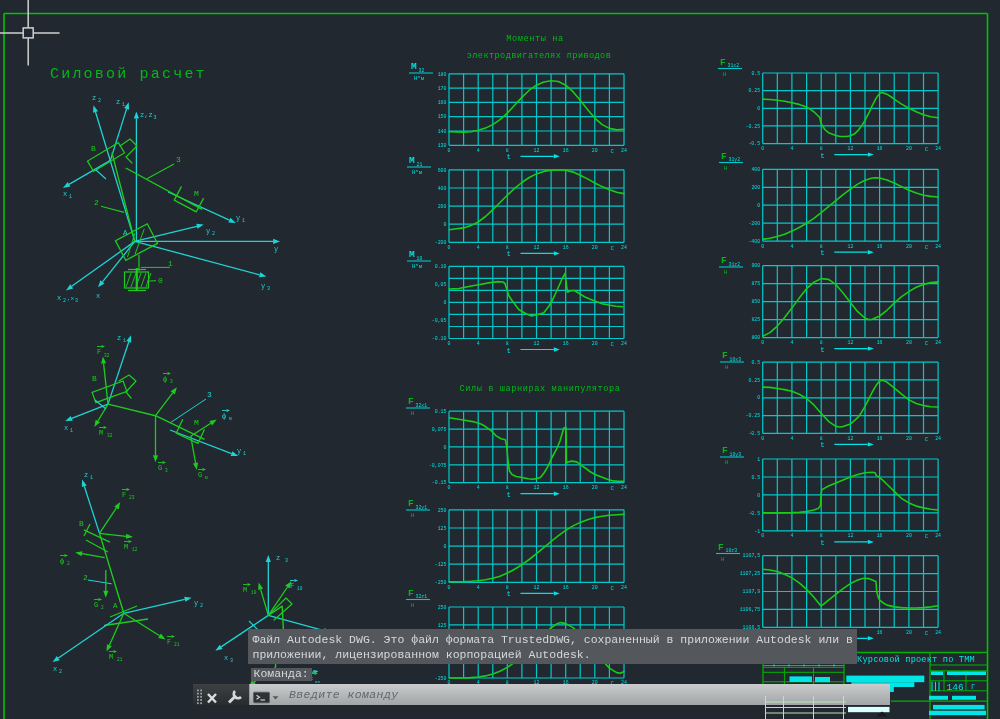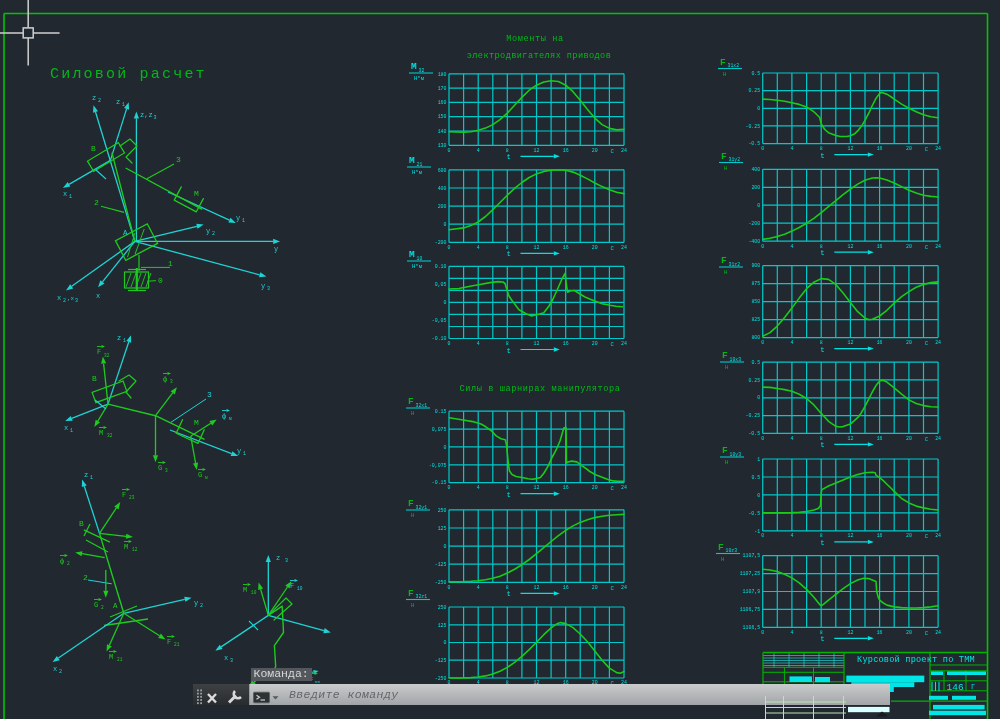--- a/index.html
+++ b/index.html
@@ -770,20 +770,22 @@
 <text x="971.0" y="688.6" fill="#00e6e6" font-size="7" text-anchor="start" font-family="Liberation Mono, monospace">Г</text>
 <rect x="929.0" y="695.8" width="19.0" height="4.0" fill="#00e6e6"></rect>
 <rect x="952.0" y="695.8" width="24.0" height="4.0" fill="#00e6e6"></rect>
 <rect x="933.0" y="704.9" width="51.6" height="4.5" fill="#00e6e6"></rect>
 <rect x="929.0" y="710.7" width="57.0" height="4.5" fill="#00e6e6"></rect>
 <text x="916.0" y="662.0" fill="#00e6e6" font-size="8.6" text-anchor="middle" font-family="Liberation Mono, monospace" letter-spacing="0.2">Курсовой проект по ТММ</text>
 <line x1="0.0" y1="32.9" x2="59.6" y2="32.9" stroke="#cfcfcf" stroke-width="1.5"></line>
 <line x1="28.2" y1="0.0" x2="28.2" y2="65.6" stroke="#cfcfcf" stroke-width="1.5"></line>
 <rect x="23.2" y="27.9" width="10.0" height="10.0" fill="#212830" stroke="#cfcfcf" stroke-width="1.5"></rect>
 </svg>
+<div id="msg" class="ov">Файл Autodesk DWG. Это файл формата TrustedDWG, сохраненный в приложении Autodesk или в
+приложении, лицензированном корпорацией Autodesk.</div>
 <div id="cmd1" class="ov">Команда:</div>
 <div id="cmd2" class="ov">Команда:</div>
 <div id="bar">
   <svg width="696" height="21" viewBox="0 0 696 21" style="position:absolute;left:0;top:0">
     <defs>
       <linearGradient id="dg" x1="0" y1="0" x2="0" y2="1">
         <stop offset="0" stop-color="#3d4144"></stop>
             <stop offset="1" stop-color="#292c2f"></stop>
       </linearGradient>
     </defs>

